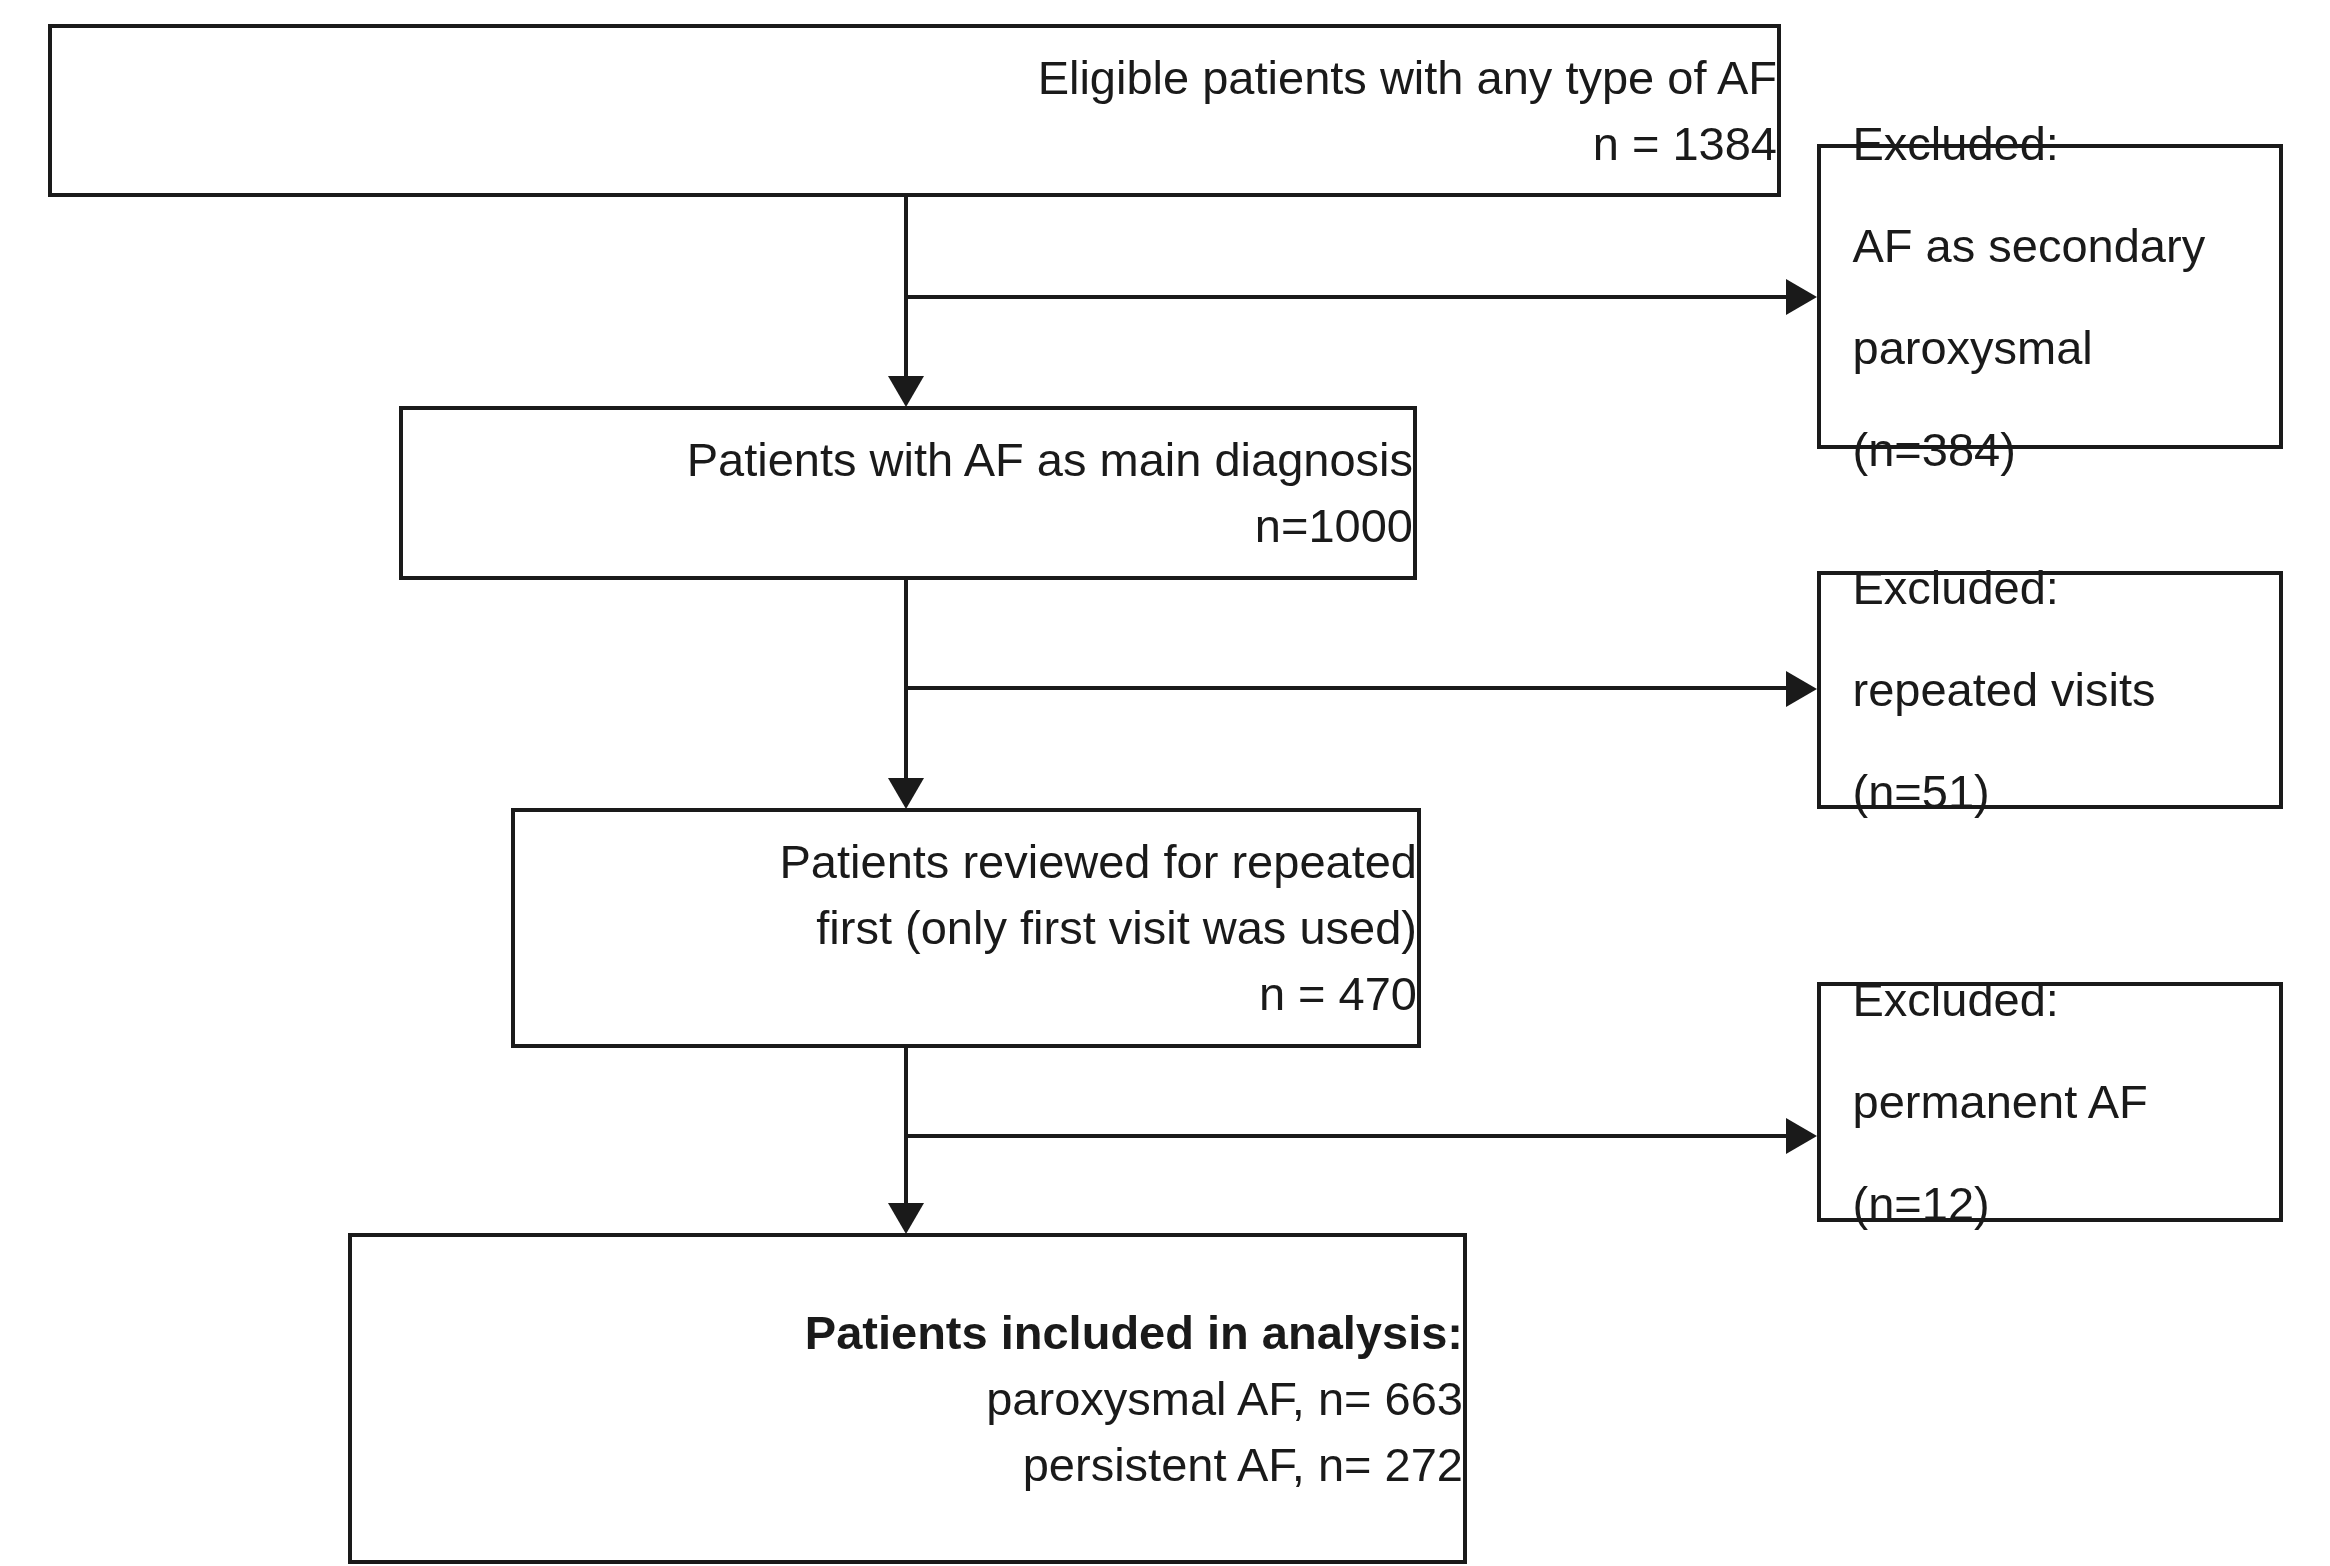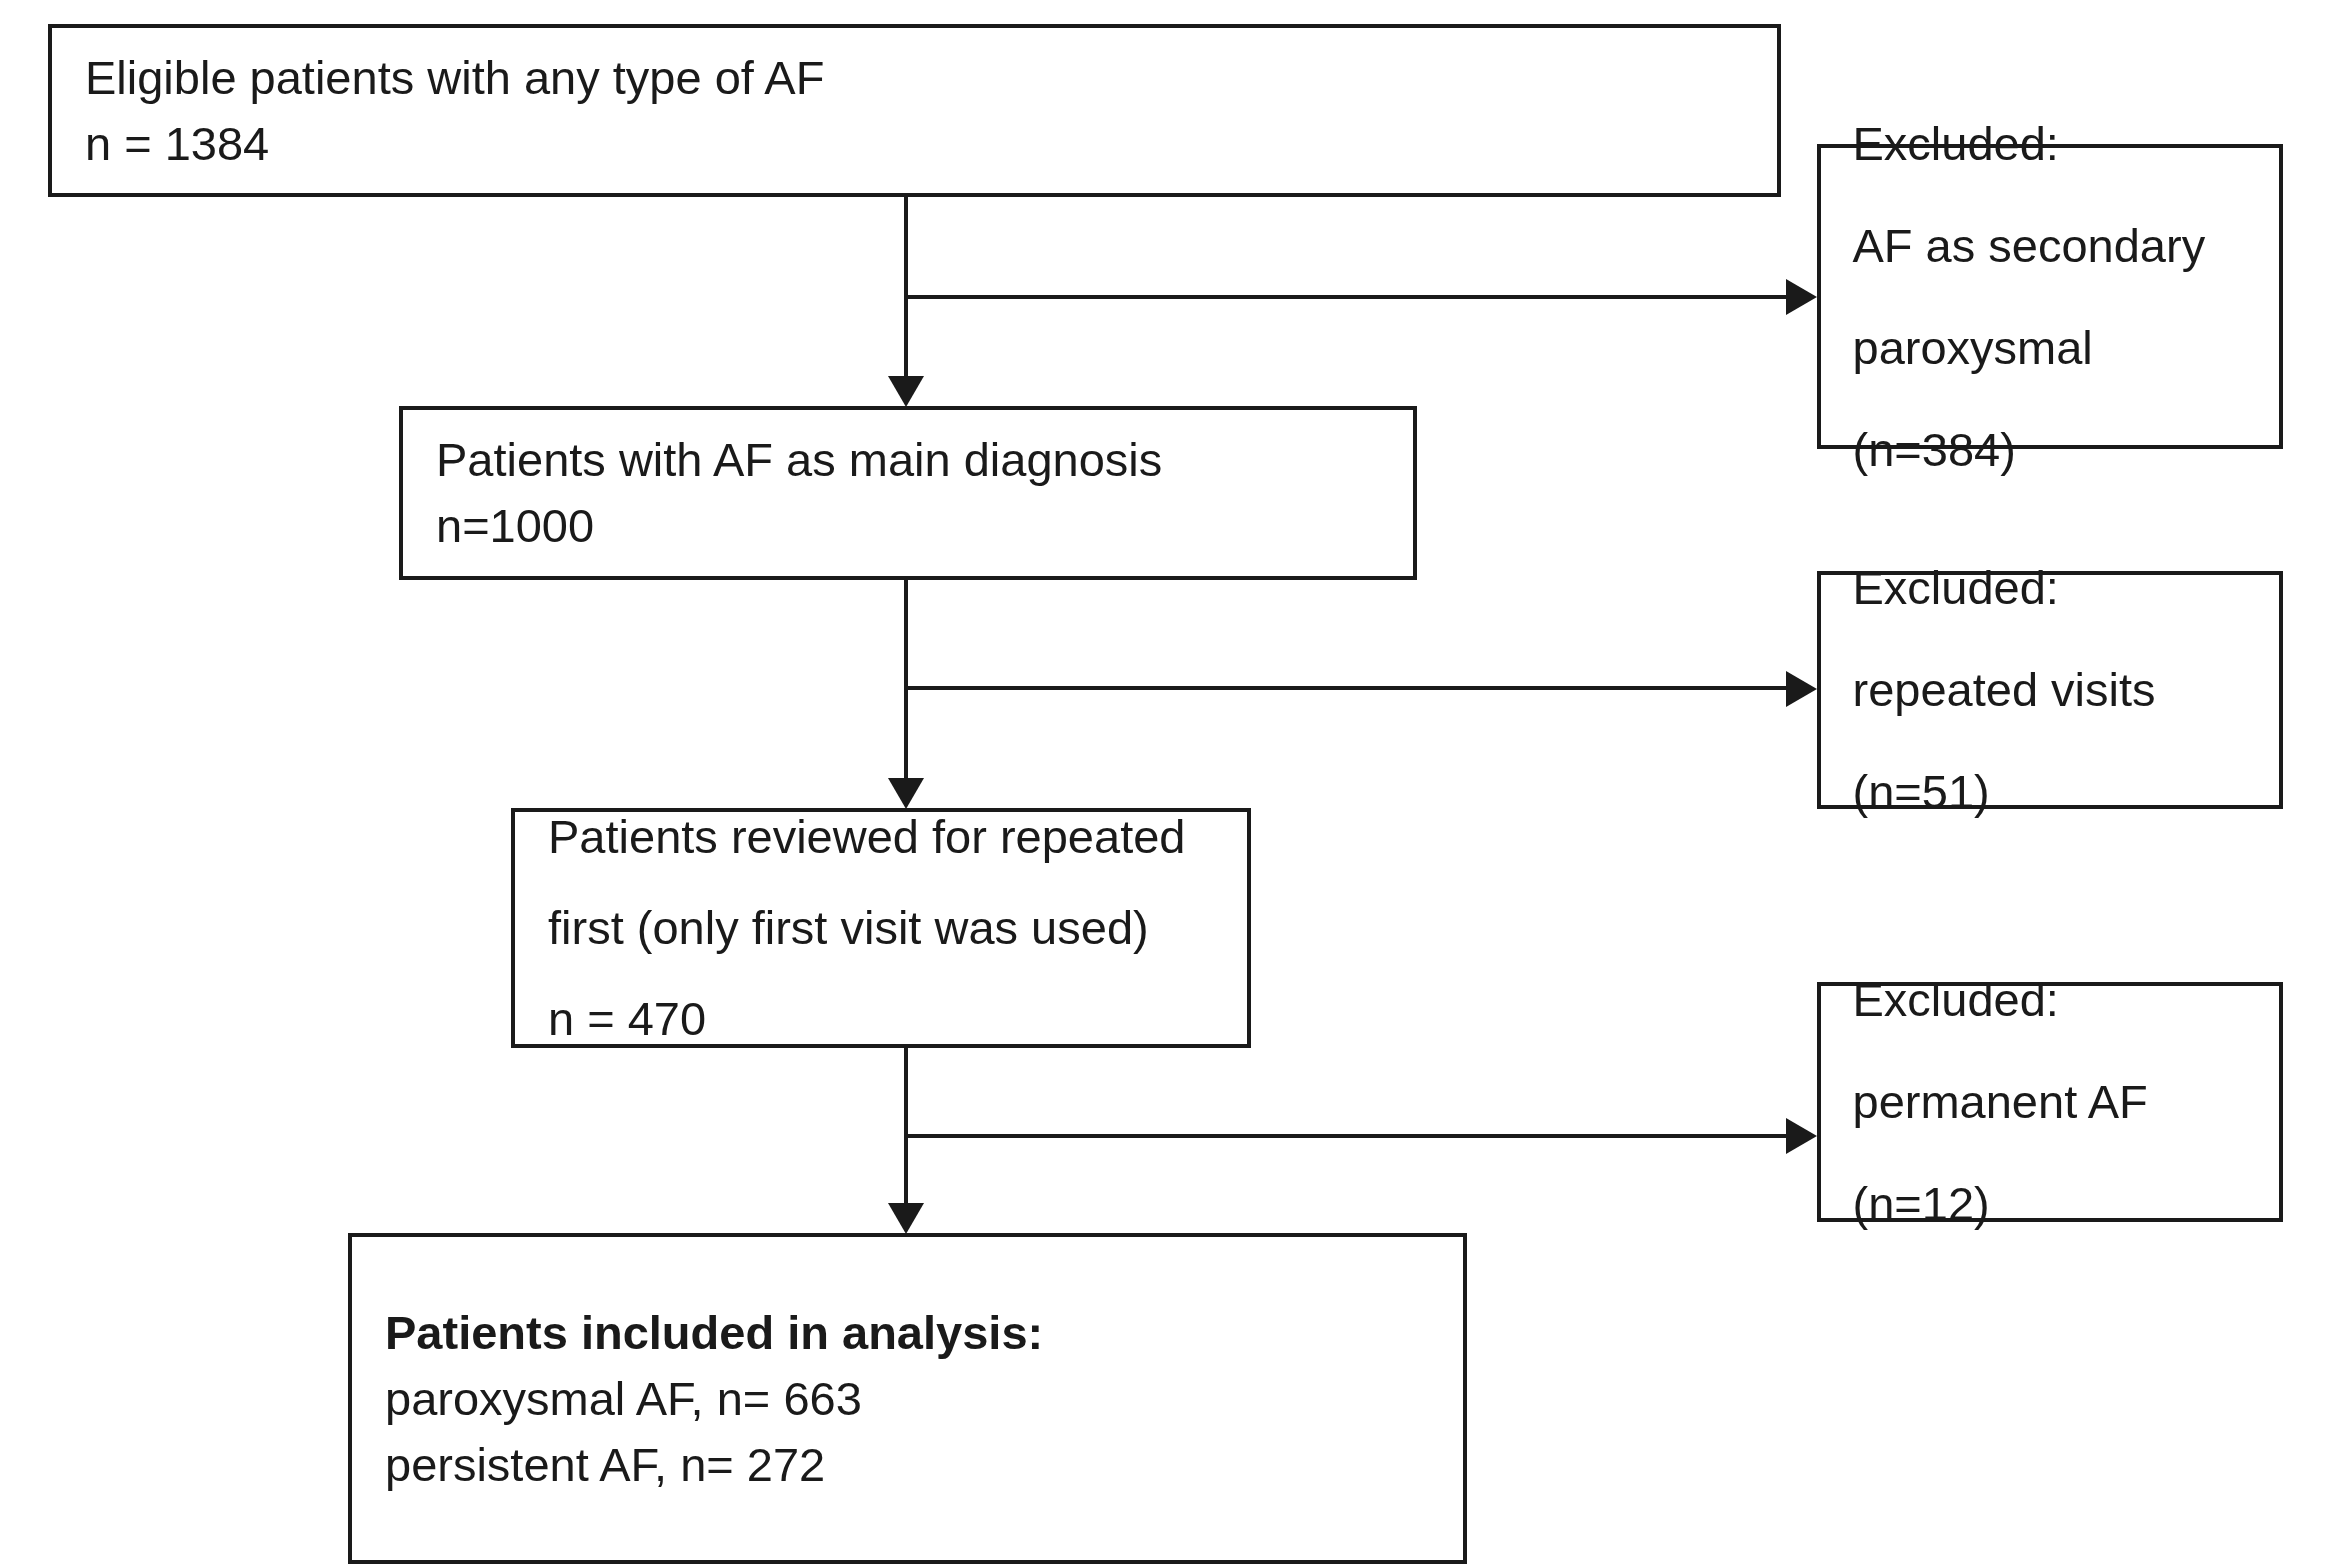--- a/index.html
+++ b/index.html
@@ -19,21 +19,21 @@
   .box {
     position: absolute;
     box-sizing: border-box;
     border: 4.8px solid var(--ink, #1a1a1a);
     background: var(--bg, #ffffff);
     display: flex;
     flex-direction: column;
     justify-content: center;
   }
   .box.center {
-    align-items: flex-start;
+    align-items: flex-end;
     text-align: center;
     padding-left: 33px;
   }
   .box.leftalign {
     align-items: flex-start;
     text-align: left;
     padding-left: 31.5px;
     gap: 36px;
   }
   .line {
@@ -79,21 +79,21 @@
   <div class="box center" style="left:48px; top:24px; width:1733px; height:173px;">
     <div class="line">Eligible patients with any type of AF</div>
     <div class="line">n = 1384</div>
   </div>
 
   <div class="box center" style="left:399px; top:406px; width:1018px; height:174px;">
     <div class="line">Patients with AF as main diagnosis</div>
     <div class="line">n=1000</div>
   </div>
 
-  <div class="box center" style="left:511px; top:808px; width:740px; height:240px;gap:25px;">
+  <div class="box center" style="left:511px; top:808px; width:910px; height:240px;">
     <div class="line">Patients reviewed for repeated</div>
     <div class="line">first (only first visit was used)</div>
     <div class="line">n = 470</div>
   </div>
 
   <div class="box center" style="left:348px; top:1233px; width:1119px; height:331px;">
     <div class="line bold">Patients included in analysis:</div>
     <div class="line">paroxysmal AF, n= 663</div>
     <div class="line">persistent AF, n= 272</div>
   </div>

